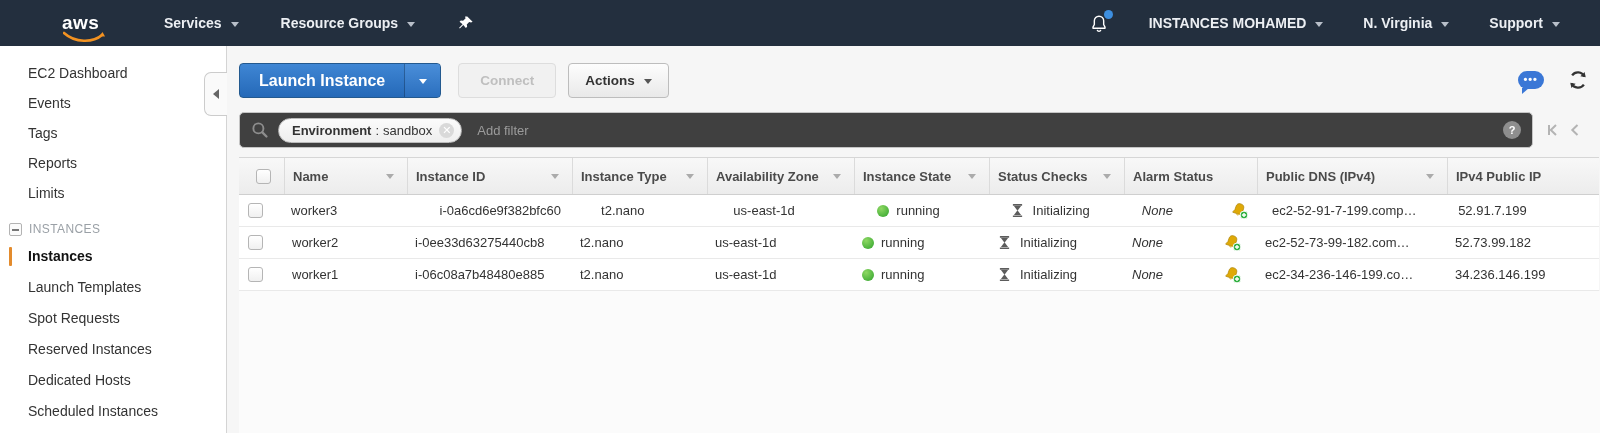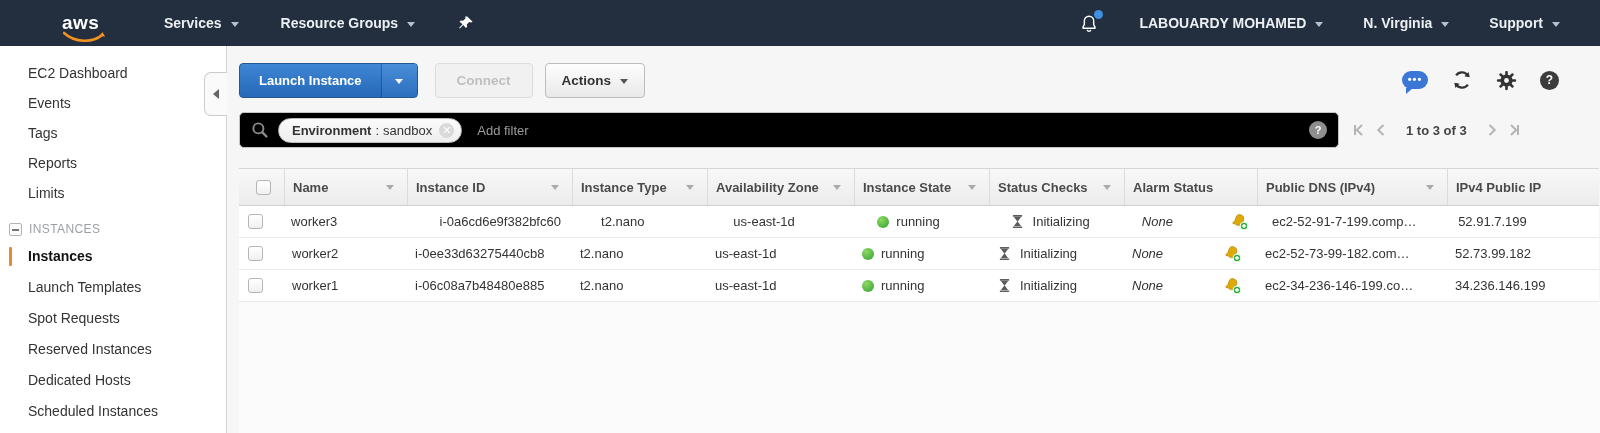--- a/index.html
+++ b/index.html
@@ -31,58 +31,58 @@
   .minus-box::after { content:""; position:absolute; left:2px; top:5px; width:7px; height:2px; background:#777; }
 
   .main { position:relative; flex:1; background:#f6f6f6; padding-left:12px; display:flex; flex-direction:column; }
   .collapse-tab { position:absolute; left:-23px; top:26px; width:23px; height:44px; background:#fafafa;
     border:1px solid #ccc; border-right:none; border-radius:7px 0 0 7px; display:flex; align-items:center; justify-content:center; cursor:pointer; z-index:2; }
   .collapse-tri { width:0; height:0; border-top:5px solid transparent; border-bottom:5px solid transparent; border-right:6px solid #666; }
 
   
   .toolbar { display:flex; align-items:center; margin-top:16px; height:36px; flex:none; }
   .btn-launch { display:flex; height:35px; border-radius:4px; border:1px solid #23598f;
-    background:linear-gradient(#3f86d4,#2569b8); color:#fff; font-weight:700; font-size:13px; cursor:pointer; overflow:hidden; }
+    background:linear-gradient(#3f86d4,#2569b8); color:#fff; font-weight:700; font-size:16px; cursor:pointer; overflow:hidden; }
   .btn-launch .lmain { padding:0 19px; line-height:33px; border-right:1px solid rgba(0,0,0,.25); }
   .btn-launch .lcaret { width:35px; display:flex; align-items:center; justify-content:center; background:linear-gradient(#4a8ed9,#2b6fbe); }
   .btn-launch .lcaret .caret { border-top-color:#fff; }
   .btn { height:35px; border-radius:4px; font-weight:700; font-size:13.5px; display:flex; align-items:center; }
   .btn-connect { margin-left:17px; padding:0 21px; background:#f1f1f1; border:1px solid #ddd; color:#bfbfbf; cursor:default; }
   .btn-actions { margin-left:12px; padding:0 16px; gap:9px; background:linear-gradient(#fdfdfd,#e9e9e9); border:1px solid #bdbdbd; color:#333; cursor:pointer;text-align:right; }
   .btn-actions .caret { border-top-color:#555; }
 
   .tool-icons { margin-left:auto; margin-right:41px; display:flex; align-items:center; gap:23px; }
   .fb-bubble { position:relative; width:26px; height:18px; background:#3a77d6; border-radius:9px; cursor:pointer;
     color:#fff; font-weight:700; font-size:11px; letter-spacing:1px; text-align:center; line-height:16px; }
   .fb-bubble::after { content:""; position:absolute; left:4px; bottom:-5px; border-left:7px solid #3a77d6; border-bottom:6px solid transparent; }
   .icon-btn { cursor:pointer; display:flex; }
   .help-circle { width:19px; height:19px; border-radius:50%; background:#3c3c3c; color:#fff; font-weight:700; font-size:12px;
     display:flex; align-items:center; justify-content:center; cursor:pointer; }
 
   
   .filter-row { display:flex; align-items:center; margin-top:14px; flex:none; }
-  .filter-box { width:1100px; height:36px; background:#000000; border:1px solid #c5c5c5; border-radius:5px;
+  .filter-box { width:1294px; height:36px; background:#404040; border:1px solid #c5c5c5; border-radius:5px;
     display:flex; align-items:center; padding:0 11px; }
   .pill { margin-left:9px; display:flex; align-items:center; height:25px; background:linear-gradient(#fbfbfb,#eee);
     border:1px solid #bbb; border-radius:13px; padding:0 7px 0 13px; font-size:13px; color:#333; cursor:pointer; }
   .pill b { font-weight:700; }
   .pill .sep { margin:0 4px; }
   .pill-x { width:15px; height:15px; border-radius:50%; background:#d9d9d9; color:#fff; font-size:11px; line-height:15px;
     text-align:center; margin-left:7px; cursor:pointer; }
   .add-filter { margin-left:15px; color:#9b9b9b; font-size:13px; cursor:text; }
   .filter-help { margin-left:auto; width:18px; height:18px; border-radius:50%; background:#8e8e8e; color:#fff;
     font-size:11px; font-weight:700; display:flex; align-items:center; justify-content:center; cursor:pointer; }
   .pager { display:flex; align-items:center; margin-left:12px; gap:9px; }
   .pager svg { cursor:default; display:block; }
   .pager-label { color:#444; font-weight:700; font-size:13px; margin:0 9px; white-space:nowrap; }
 
   
   .tbl { margin-top:9px; width:1360px; font-size:13px; flex:none; }
   .thead { display:flex; height:38px; background:linear-gradient(#f8f8f8,#ececec);
-    border-top:1px solid #d6d6d6; border-bottom:1px solid #cfcfcf;margin-top:11px; }
+    border-top:1px solid #d6d6d6; border-bottom:1px solid #cfcfcf; }
   .th { display:flex; align-items:center; justify-content:space-between; height:100%;
     padding:0 13px 0 8px; font-weight:700; color:#4a4a4a; border-left:1px solid #dbdbdb; white-space:nowrap; overflow:hidden; cursor:pointer; }
   .th:first-child { border-left:none; cursor:default; }
   .sort-caret { width:0; height:0; border-left:4.5px solid transparent; border-right:4.5px solid transparent;
     border-top:5px solid #ababab; margin-left:8px; flex:none; }
   .trow { display:flex; height:32px; align-items:center; background:#fff; border-bottom:1px solid #e9e9e9; cursor:pointer; }
   .td { display:flex; align-items:center; height:100%; padding-left:8px; color:#333; white-space:nowrap; overflow:hidden; }
   .cb { width:15px; height:15px; border:1px solid #b5b5b5; border-radius:3px;
     background:linear-gradient(#fff,#f0f0f0); margin-left:9px; cursor:pointer; flex:none; }
   .state-dot { width:12px; height:12px; border-radius:50%; flex:none;
@@ -118,21 +118,21 @@
   </div>
   <div class="nav-right">
     <div class="bell-wrap">
       <svg width="20" height="21" viewBox="0 0 24 24" fill="none" stroke="#fff" stroke-width="1.7" stroke-linejoin="round">
         <path d="M12 3.2 a5.6 5.6 0 0 0 -5.6 5.6 v4.4 L4.8 16.4 v1.2 h14.4 v-1.2 l-1.6-3.2 v-4.4 A5.6 5.6 0 0 0 12 3.2 z"></path>
         <path d="M9.8 19.6 a2.3 2.3 0 0 0 4.4 0"></path>
       </svg>
       <span class="bell-dot"></span>
     </div>
     <div class="nav-item" style="margin-right:0">
-      <span>LABOUARDY MOHAMED</span>
+      <span>INSTANCES MOHAMED</span>
       <span class="caret"></span>
     </div>
     <div class="nav-item" style="margin-right:0">
       <span>N. Virginia</span>
       <span class="caret"></span>
     </div>
     <div class="nav-item" style="margin-right:0">
       <span>Support</span>
       <span class="caret"></span>
     </div>

